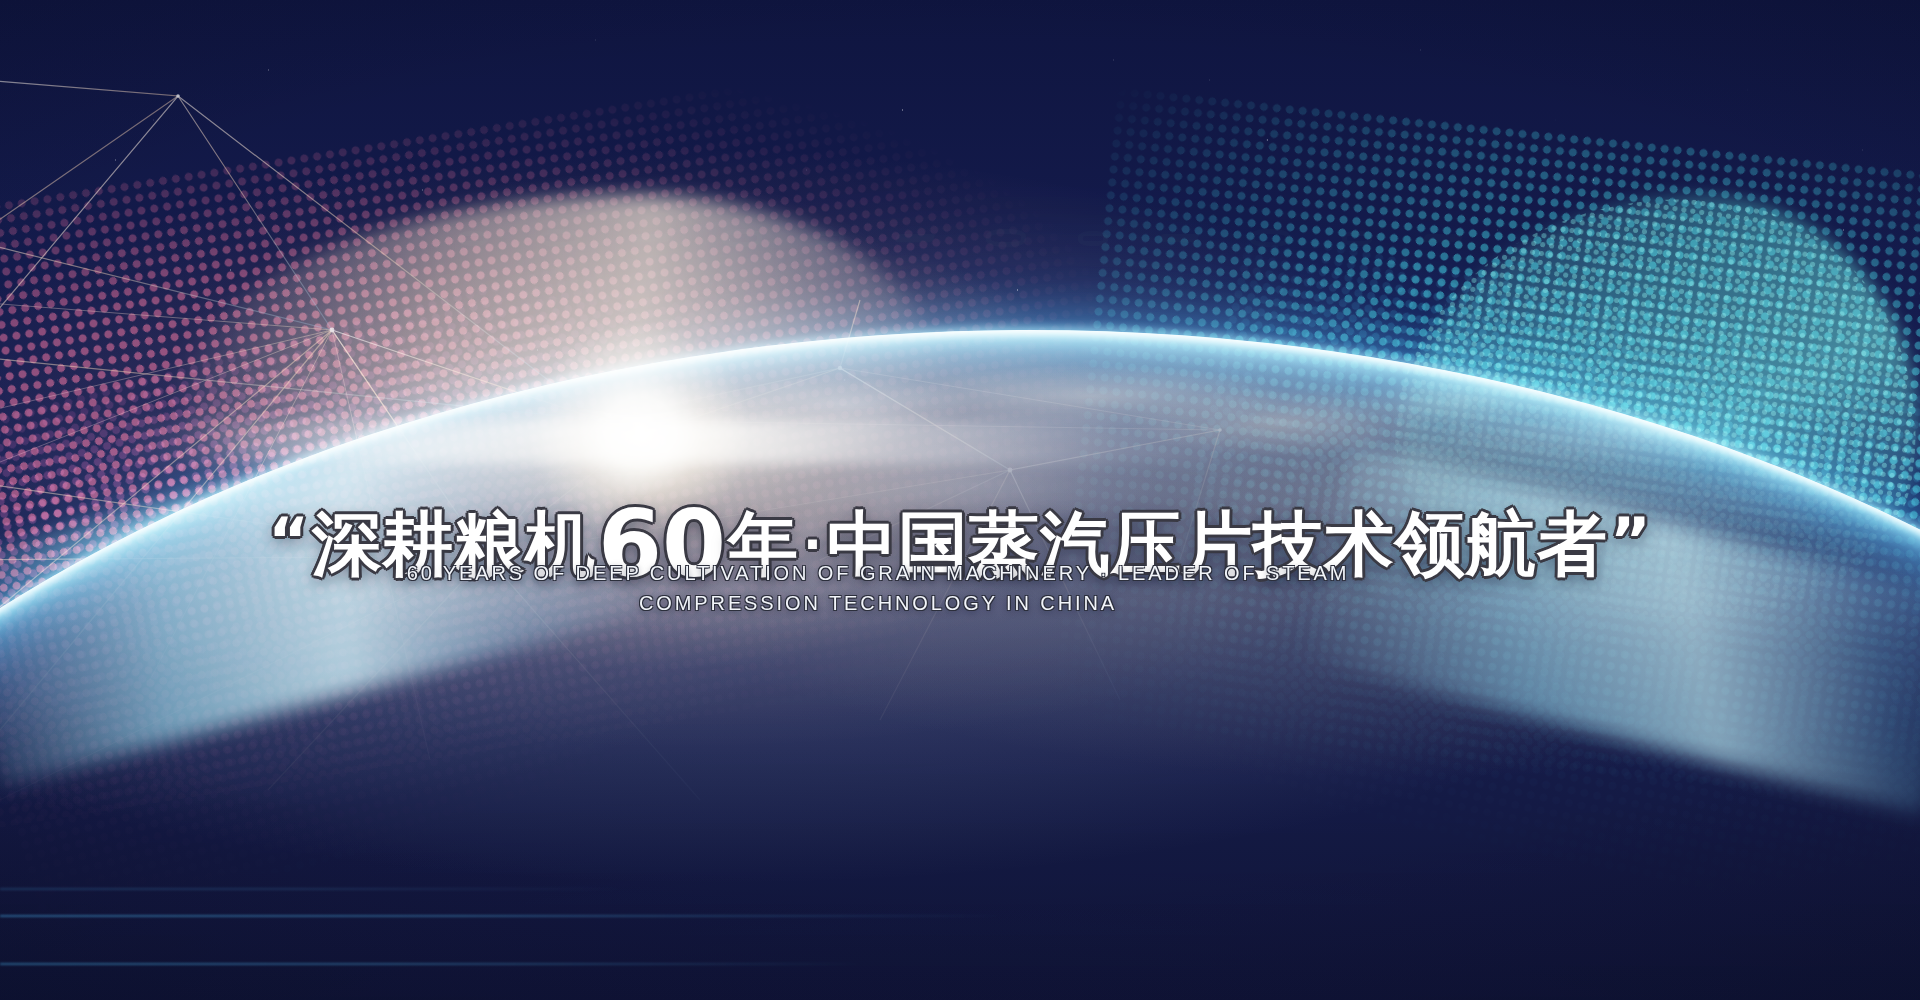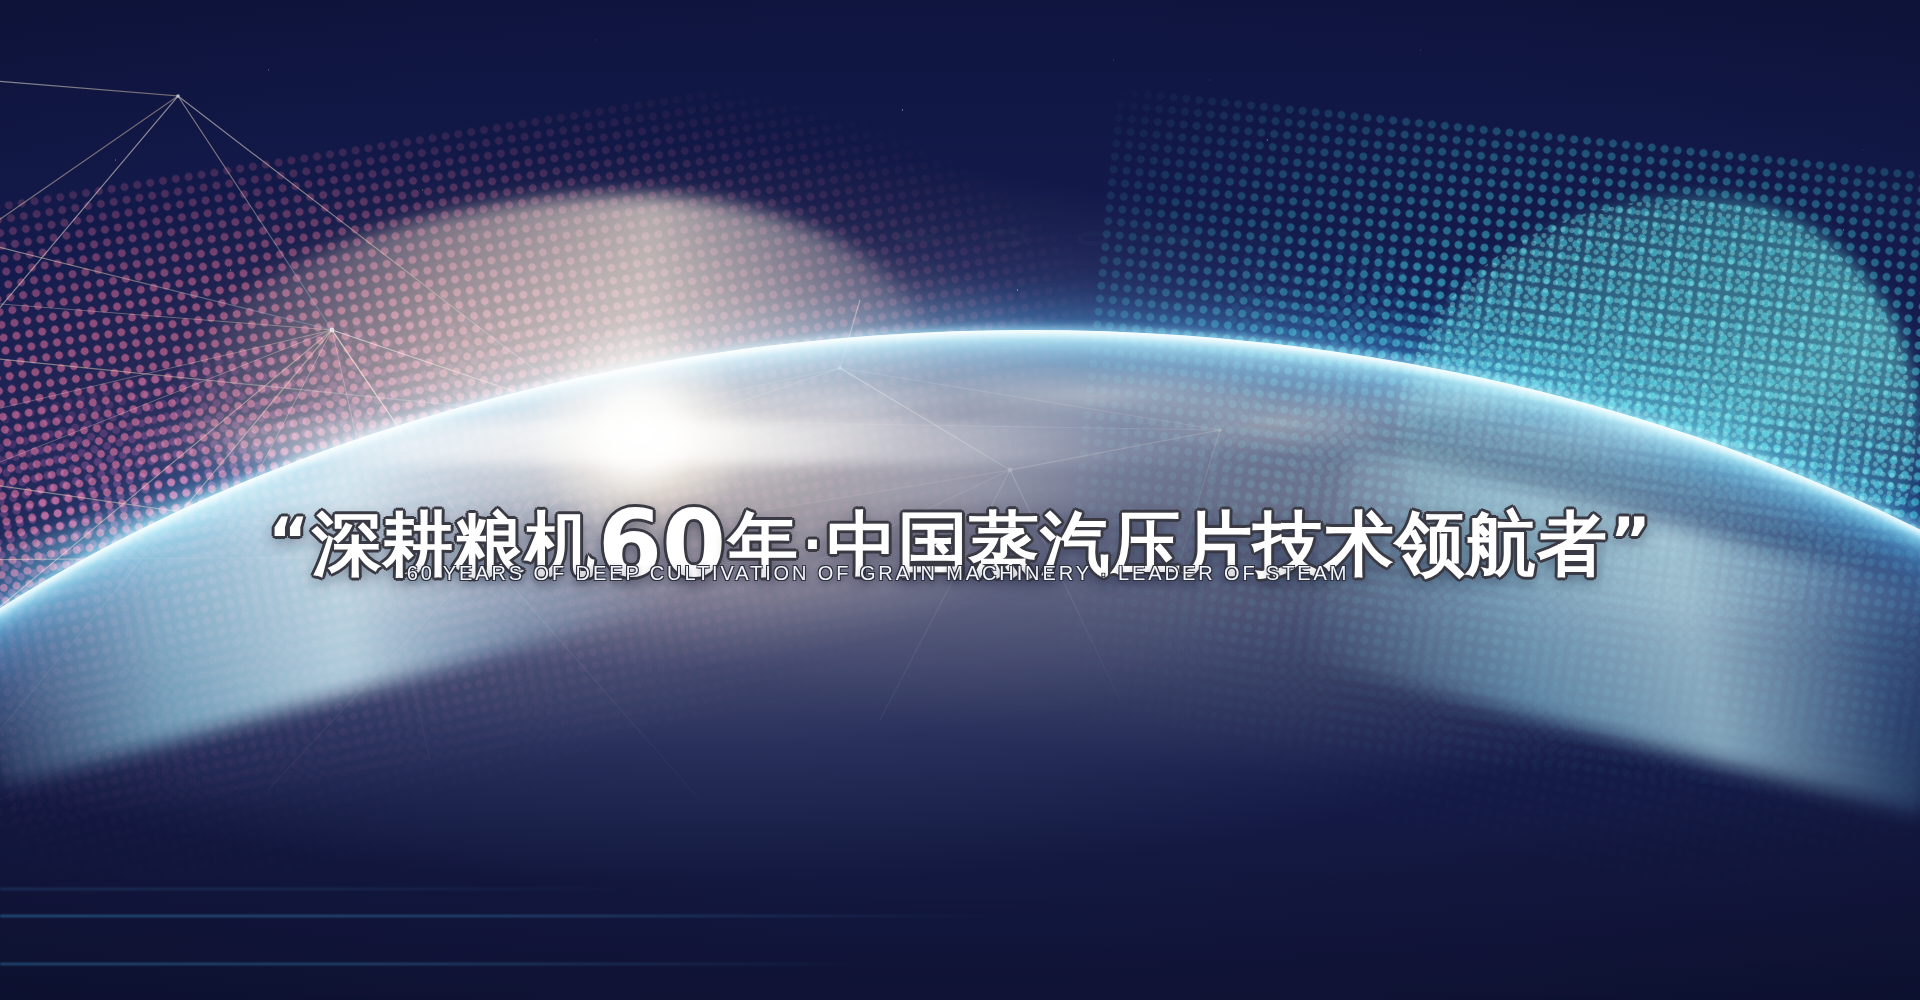--- a/index.html
+++ b/index.html
@@ -402,15 +402,16 @@
   <div class="streak" style="top:963px;width:860px;"></div>
   <div class="streak faint" style="top:888px;width:620px;"></div>
 
   <div class="layer" id="vignette"></div>
 
   <div id="textblock">
 
     <h1 id="headline"><span class="qm">“</span><span class="cn">深耕粮机</span><span class="num">60</span><span class="cn">年</span><span class="dot">·</span><span class="cn">中国蒸汽压片技术领航者</span><span class="qm">”</span></h1>
 
     <div id="sub1">60 YEARS OF DEEP CULTIVATION OF GRAIN MACHINERY · LEADER OF STEAM</div>
+    <div id="sub2">COMPRESSION TECHNOLOGY IN CHINA</div>
 
   </div>
 </div>
 
 </body></html>

